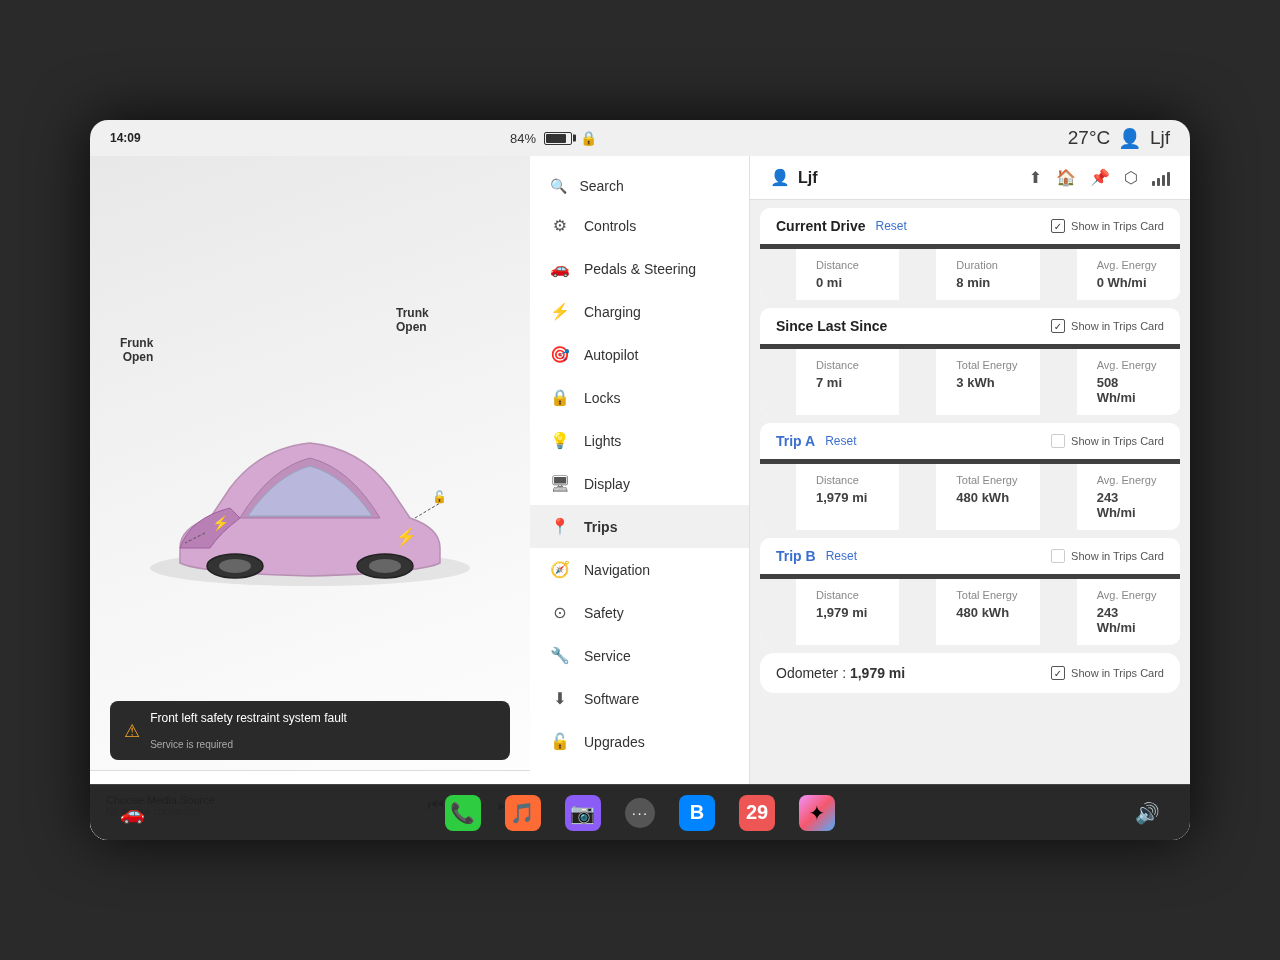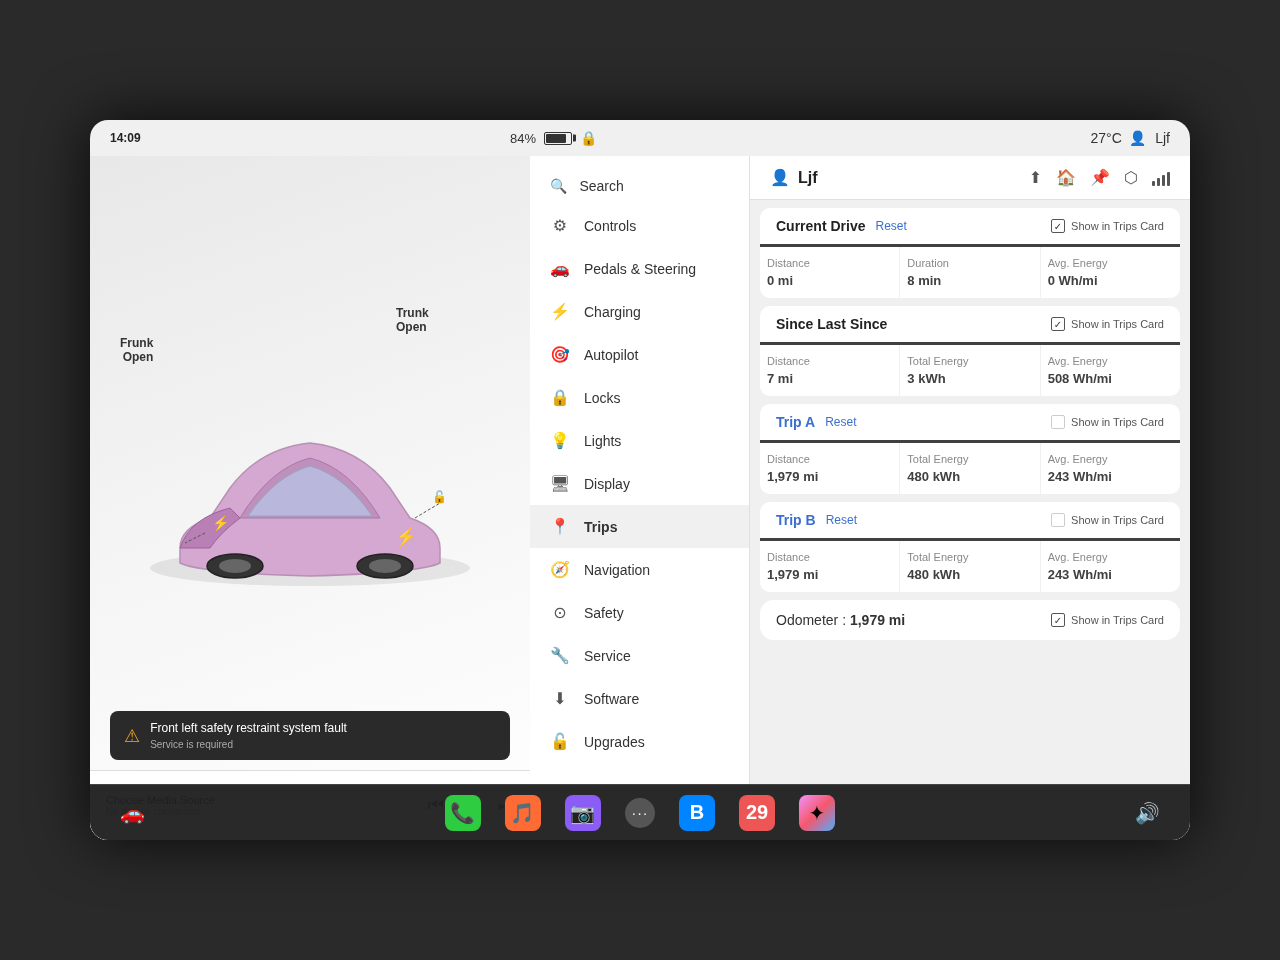--- a/index.html
+++ b/index.html
@@ -76,21 +76,21 @@
       font-size: 12px;
       font-weight: 700;
       color: #222;
     }
     .status-right {
       position: absolute;
       right: 20px;
       display: flex;
       align-items: center;
       gap: 8px;
-      font-size: 14px;
+      font-size: 19px;
     }
     
     .main-content {
       display: flex;
       height: calc(100% - 36px);
       background: #f5f5f5;
     }
     
     .left-panel {
       width: 440px;
@@ -150,21 +150,21 @@
       font-size: 18px;
       flex-shrink: 0;
     }
     .warning-text-main {
       font-size: 12px;
       font-weight: 500;
     }
     .warning-text-sub {
       font-size: 10px;
       color: #aaa;
-      margin-top: 4px;
+      margin-top: 14px;
     }
     
     .media-bar {
       position: absolute;
       bottom: 0;
       left: 0;
       right: 0;
       height: 70px;
       background: rgba(255,255,255,0.95);
       border-top: 1px solid #ddd;
@@ -286,21 +286,21 @@
       background: #fff;
       margin: 8px 10px;
       border-radius: 10px;
       overflow: hidden;
     }
     .section-header {
       padding: 10px 16px;
       display: flex;
       align-items: center;
       justify-content: space-between;
-      border-bottom: 3px solid #404040;
+      border-bottom: 5px solid #404040;
     }
     .section-title {
       font-size: 14px;
       font-weight: 600;
       color: #222;
       display: flex;
       align-items: center;
       gap: 10px;
     }
     .reset-link {
@@ -328,21 +328,22 @@
       color: #333;
     }
     .stats-row {
       display: grid;
       grid-template-columns: 1fr 1fr 1fr;
       gap: 1px;
       background: #f0f0f0;
     }
     .stat-cell {
       background: #fff;
-      padding: 10px 7px;
+      padding: 10px 20px;
+      margin-left: 36px;
     }
     .stat-label {
       font-size: 11px;
       color: #888;
       margin-bottom: 4px;
     }
     .stat-value {
       font-size: 13px;
       font-weight: 600;
       color: #404040;

